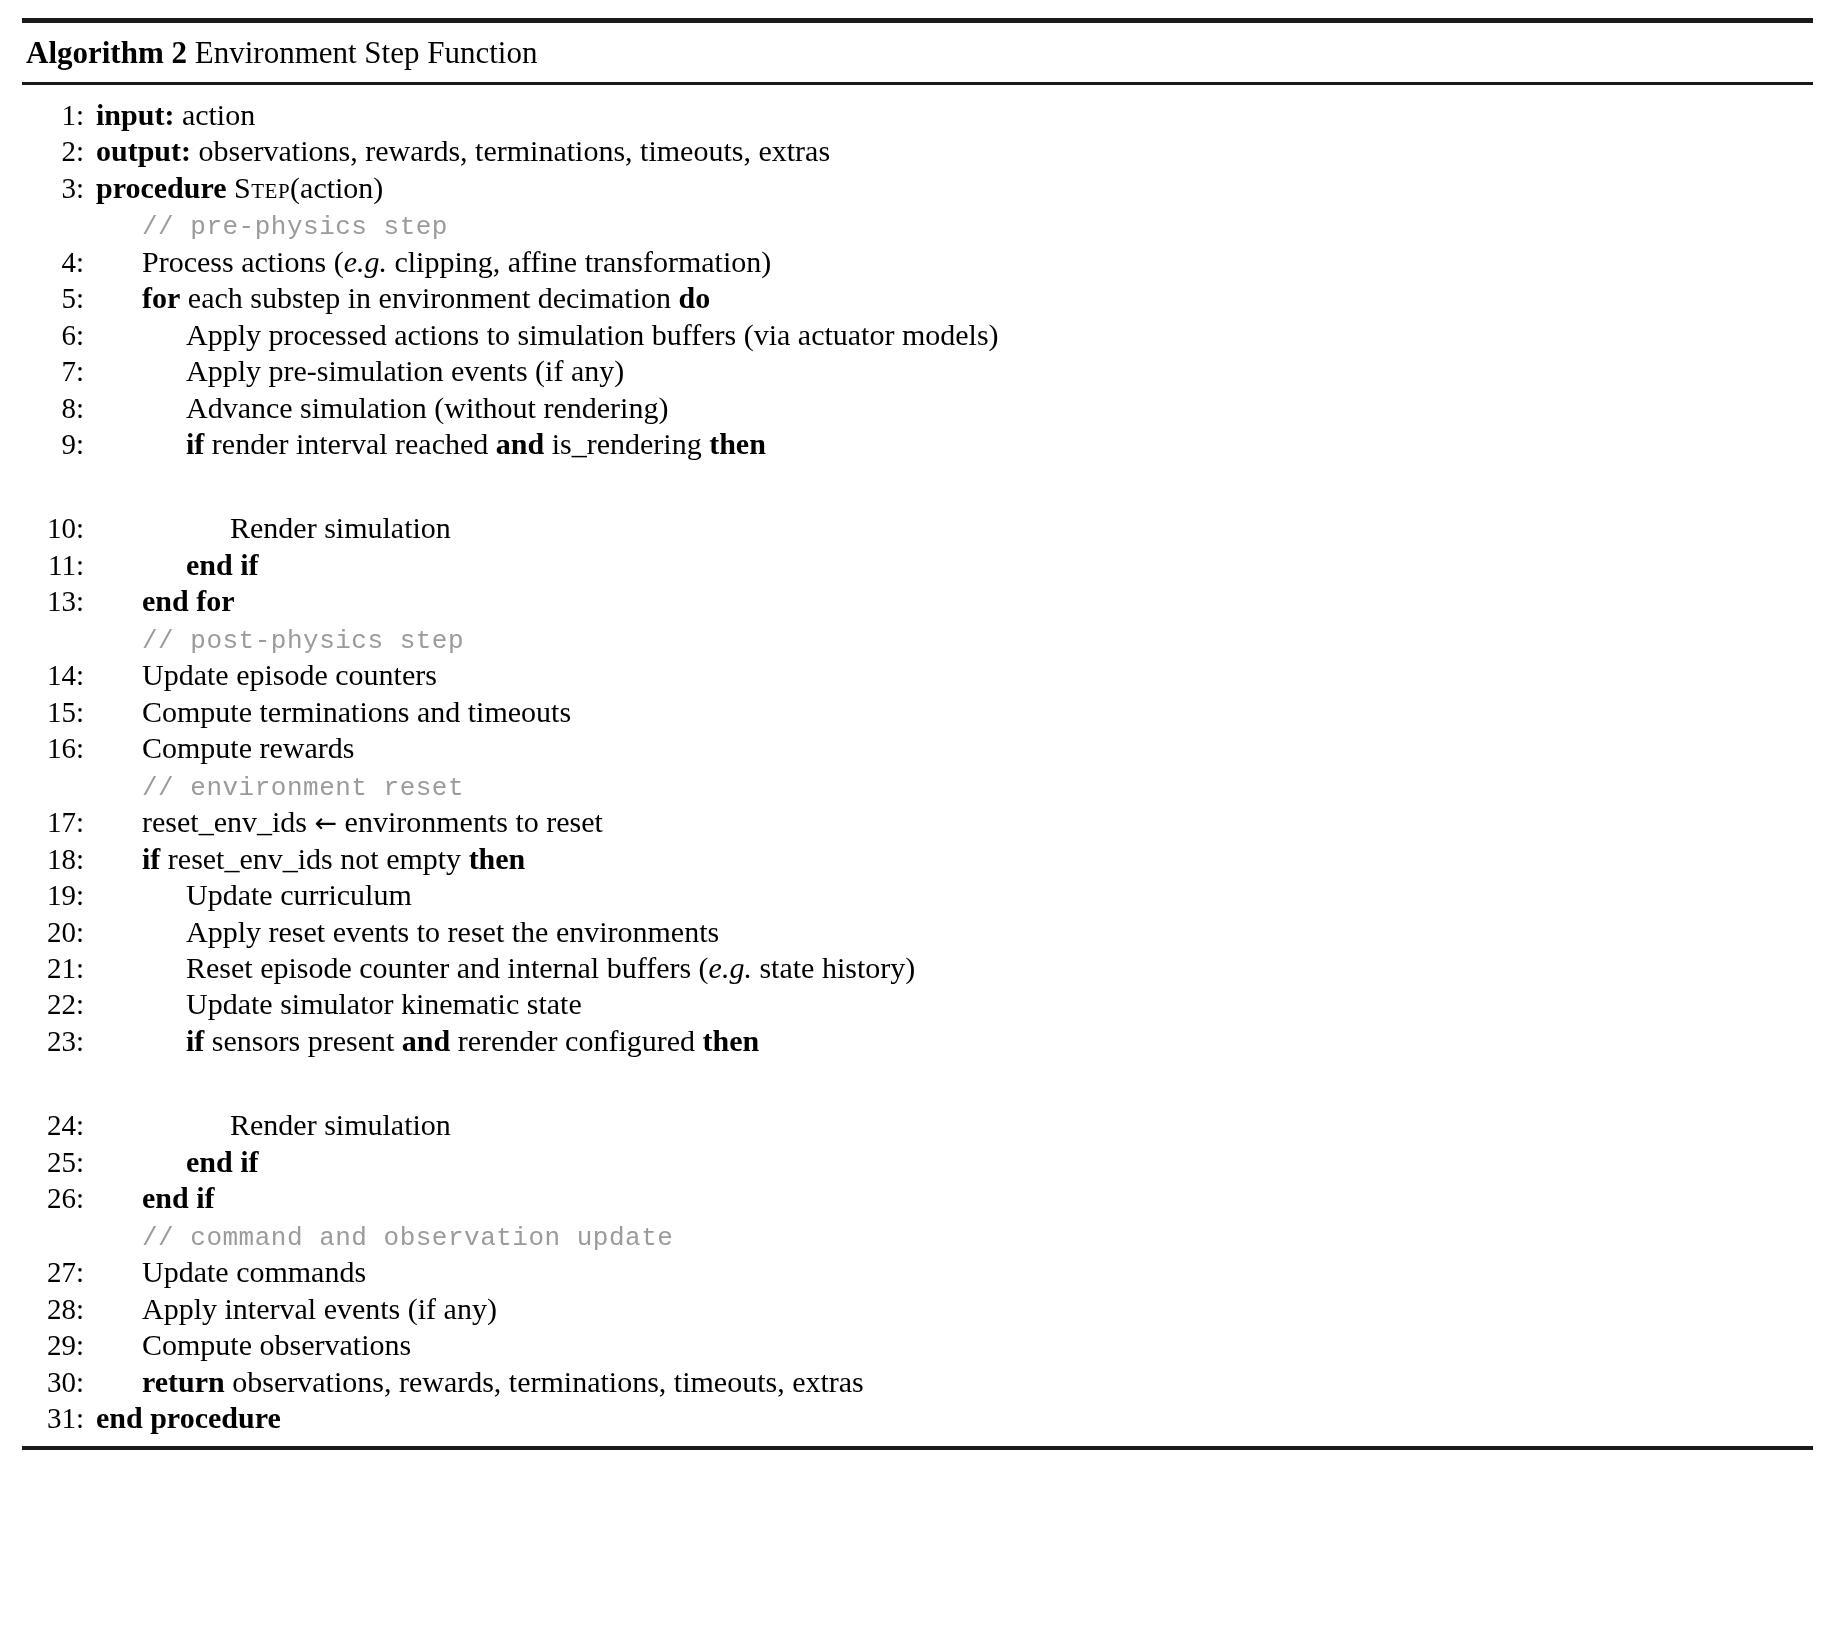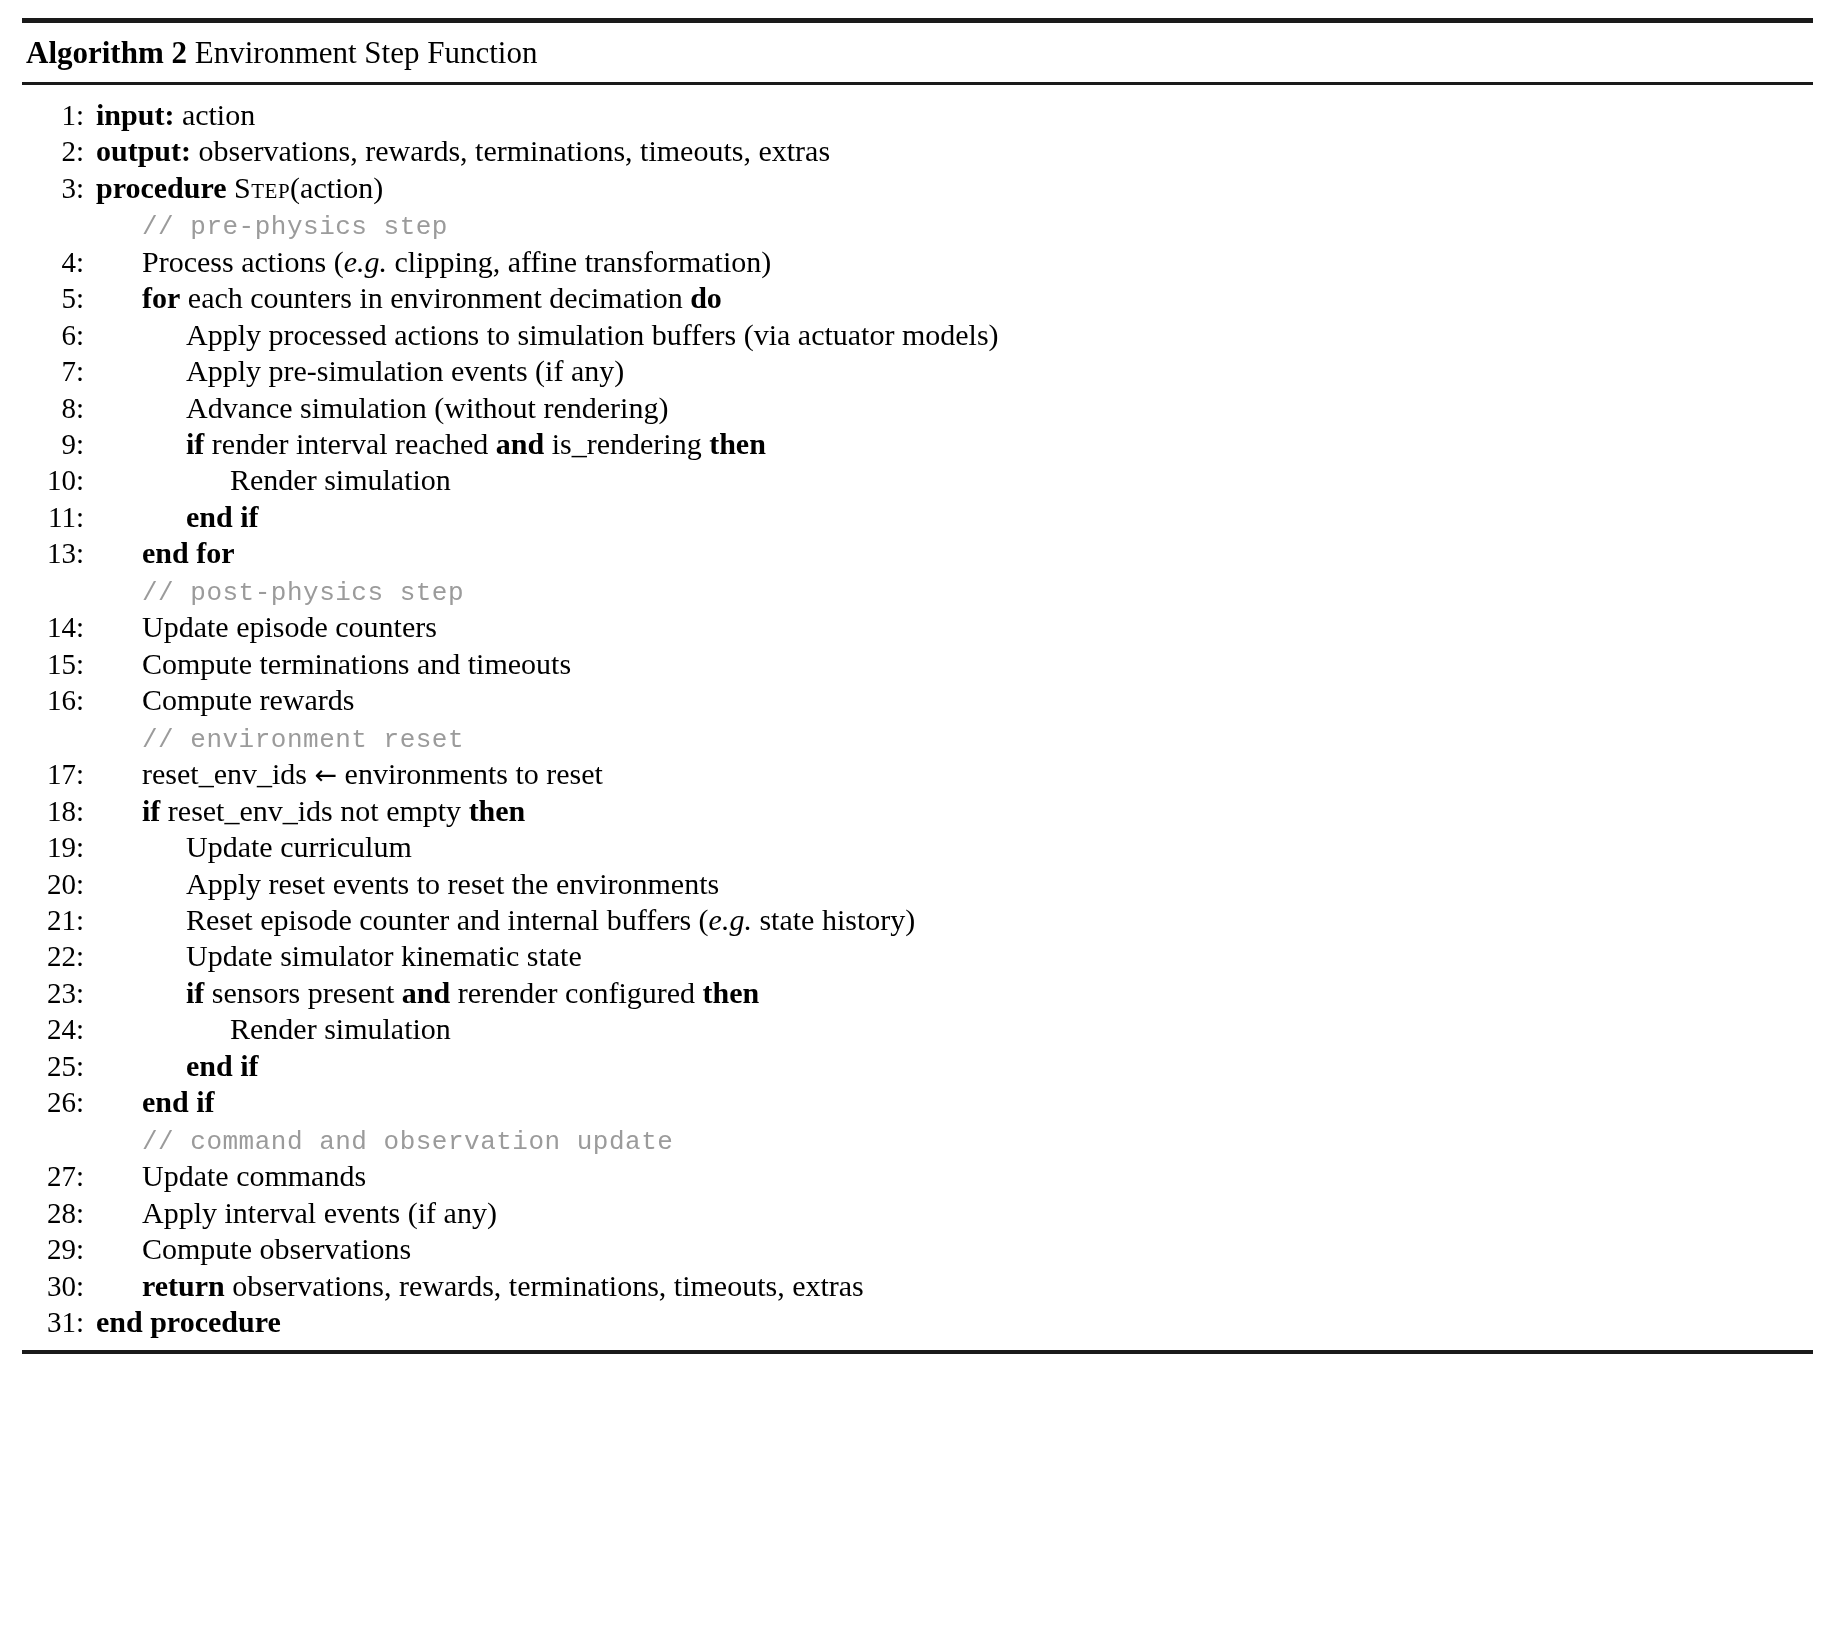--- a/index.html
+++ b/index.html
@@ -74,21 +74,21 @@
     font-variant-numeric: lining-nums;
   }
   .content {
     flex: 1 1 auto;
   }
 
   
   .ind-0 { padding-left: 0px; }
   .ind-1 { padding-left: 46px; }
   .ind-2 { padding-left: 90px; }
-  .ind-3 { padding-left: 134px; }
+  .ind-3 { padding-left: 134px; margin-top: 48px; }
 
   
   .line.comment .lineno { visibility: hidden; }
   .comment-text {
     font-family: "Liberation Mono", "DejaVu Sans Mono", monospace;
     color: #9b9b9b;
     font-size: 26px;
     letter-spacing: 0.5px;
   }
 
@@ -133,21 +133,21 @@
       <div class="line comment">
         <span class="lineno"></span>
         <span class="content ind-1"><span class="comment-text">// pre-physics step</span></span>
       </div>
       <div class="line">
         <span class="lineno">4:</span>
         <span class="content ind-1"><span>Process actions (</span><span class="it">e.g.</span><span> clipping, affine transformation)</span></span>
       </div>
       <div class="line">
         <span class="lineno">5:</span>
-        <span class="content ind-1"><span class="kw">for</span><span> each counters in environment decimation </span><span class="kw">do</span></span>
+        <span class="content ind-1"><span class="kw">for</span><span> each substep in environment decimation </span><span class="kw">do</span></span>
       </div>
       <div class="line">
         <span class="lineno">6:</span>
         <span class="content ind-2"><span>Apply processed actions to simulation buffers (via actuator models)</span></span>
       </div>
       <div class="line">
         <span class="lineno">7:</span>
         <span class="content ind-2"><span>Apply pre-simulation events (if any)</span></span>
       </div>
       <div class="line">

